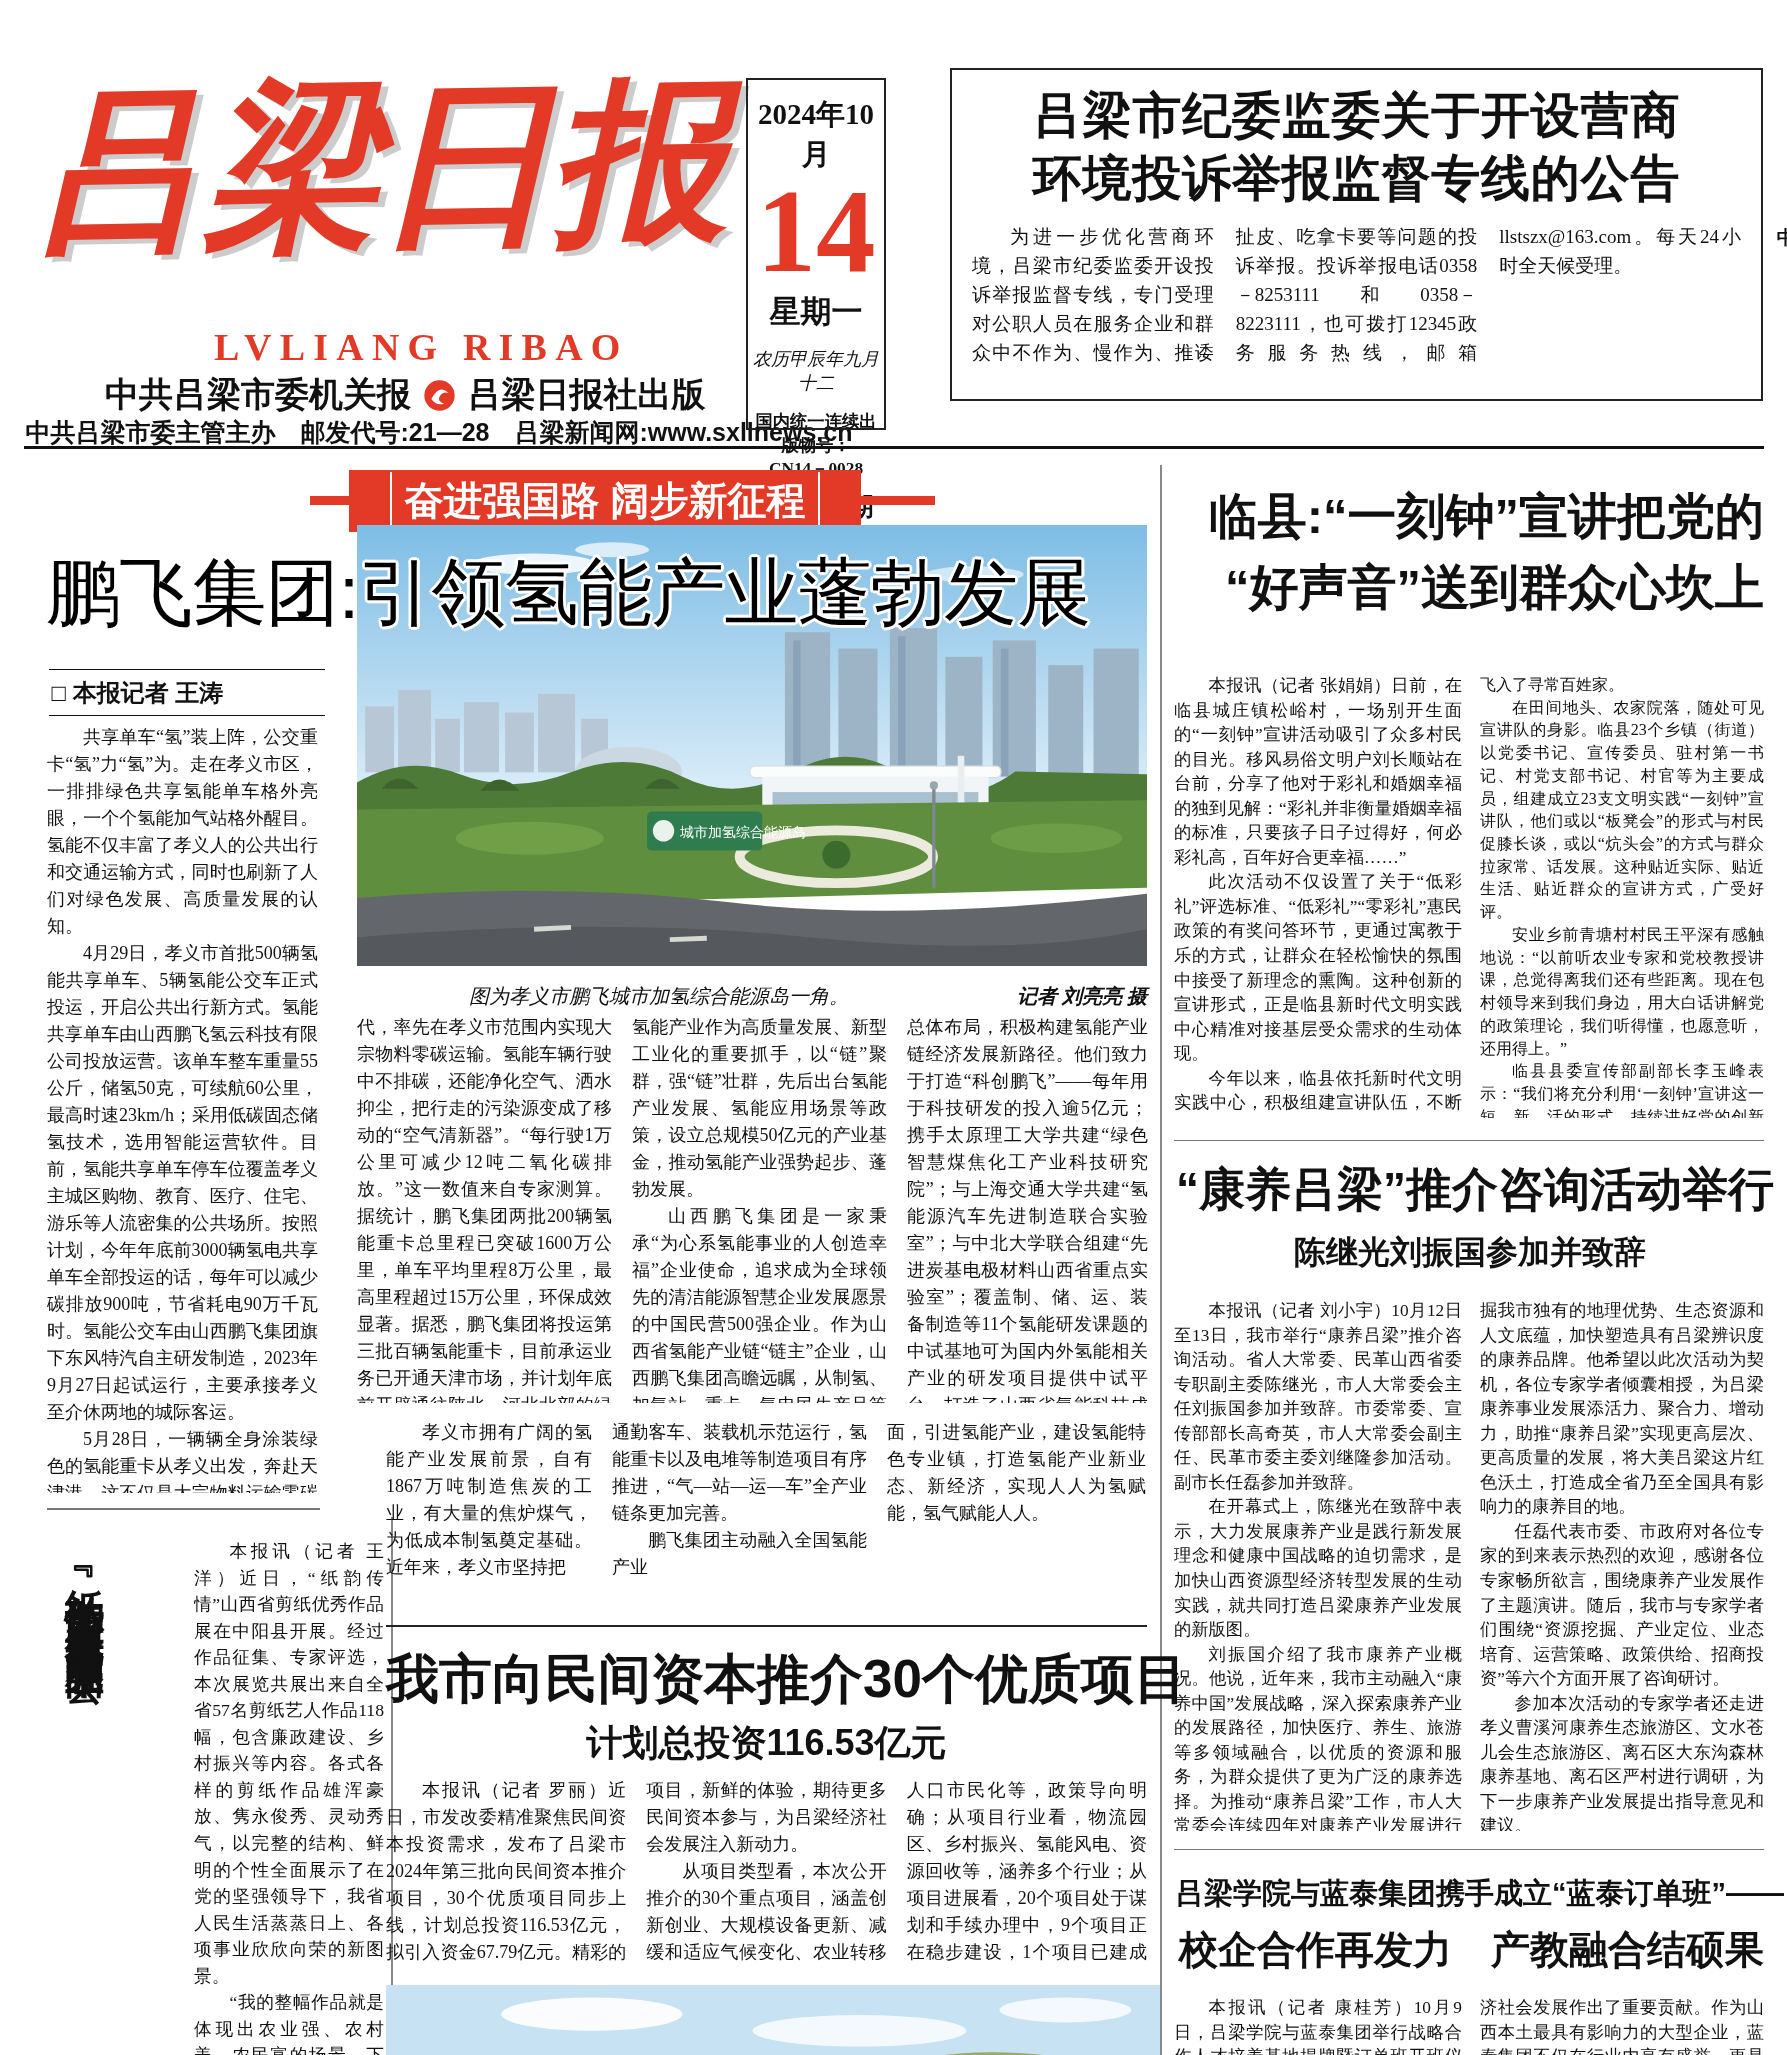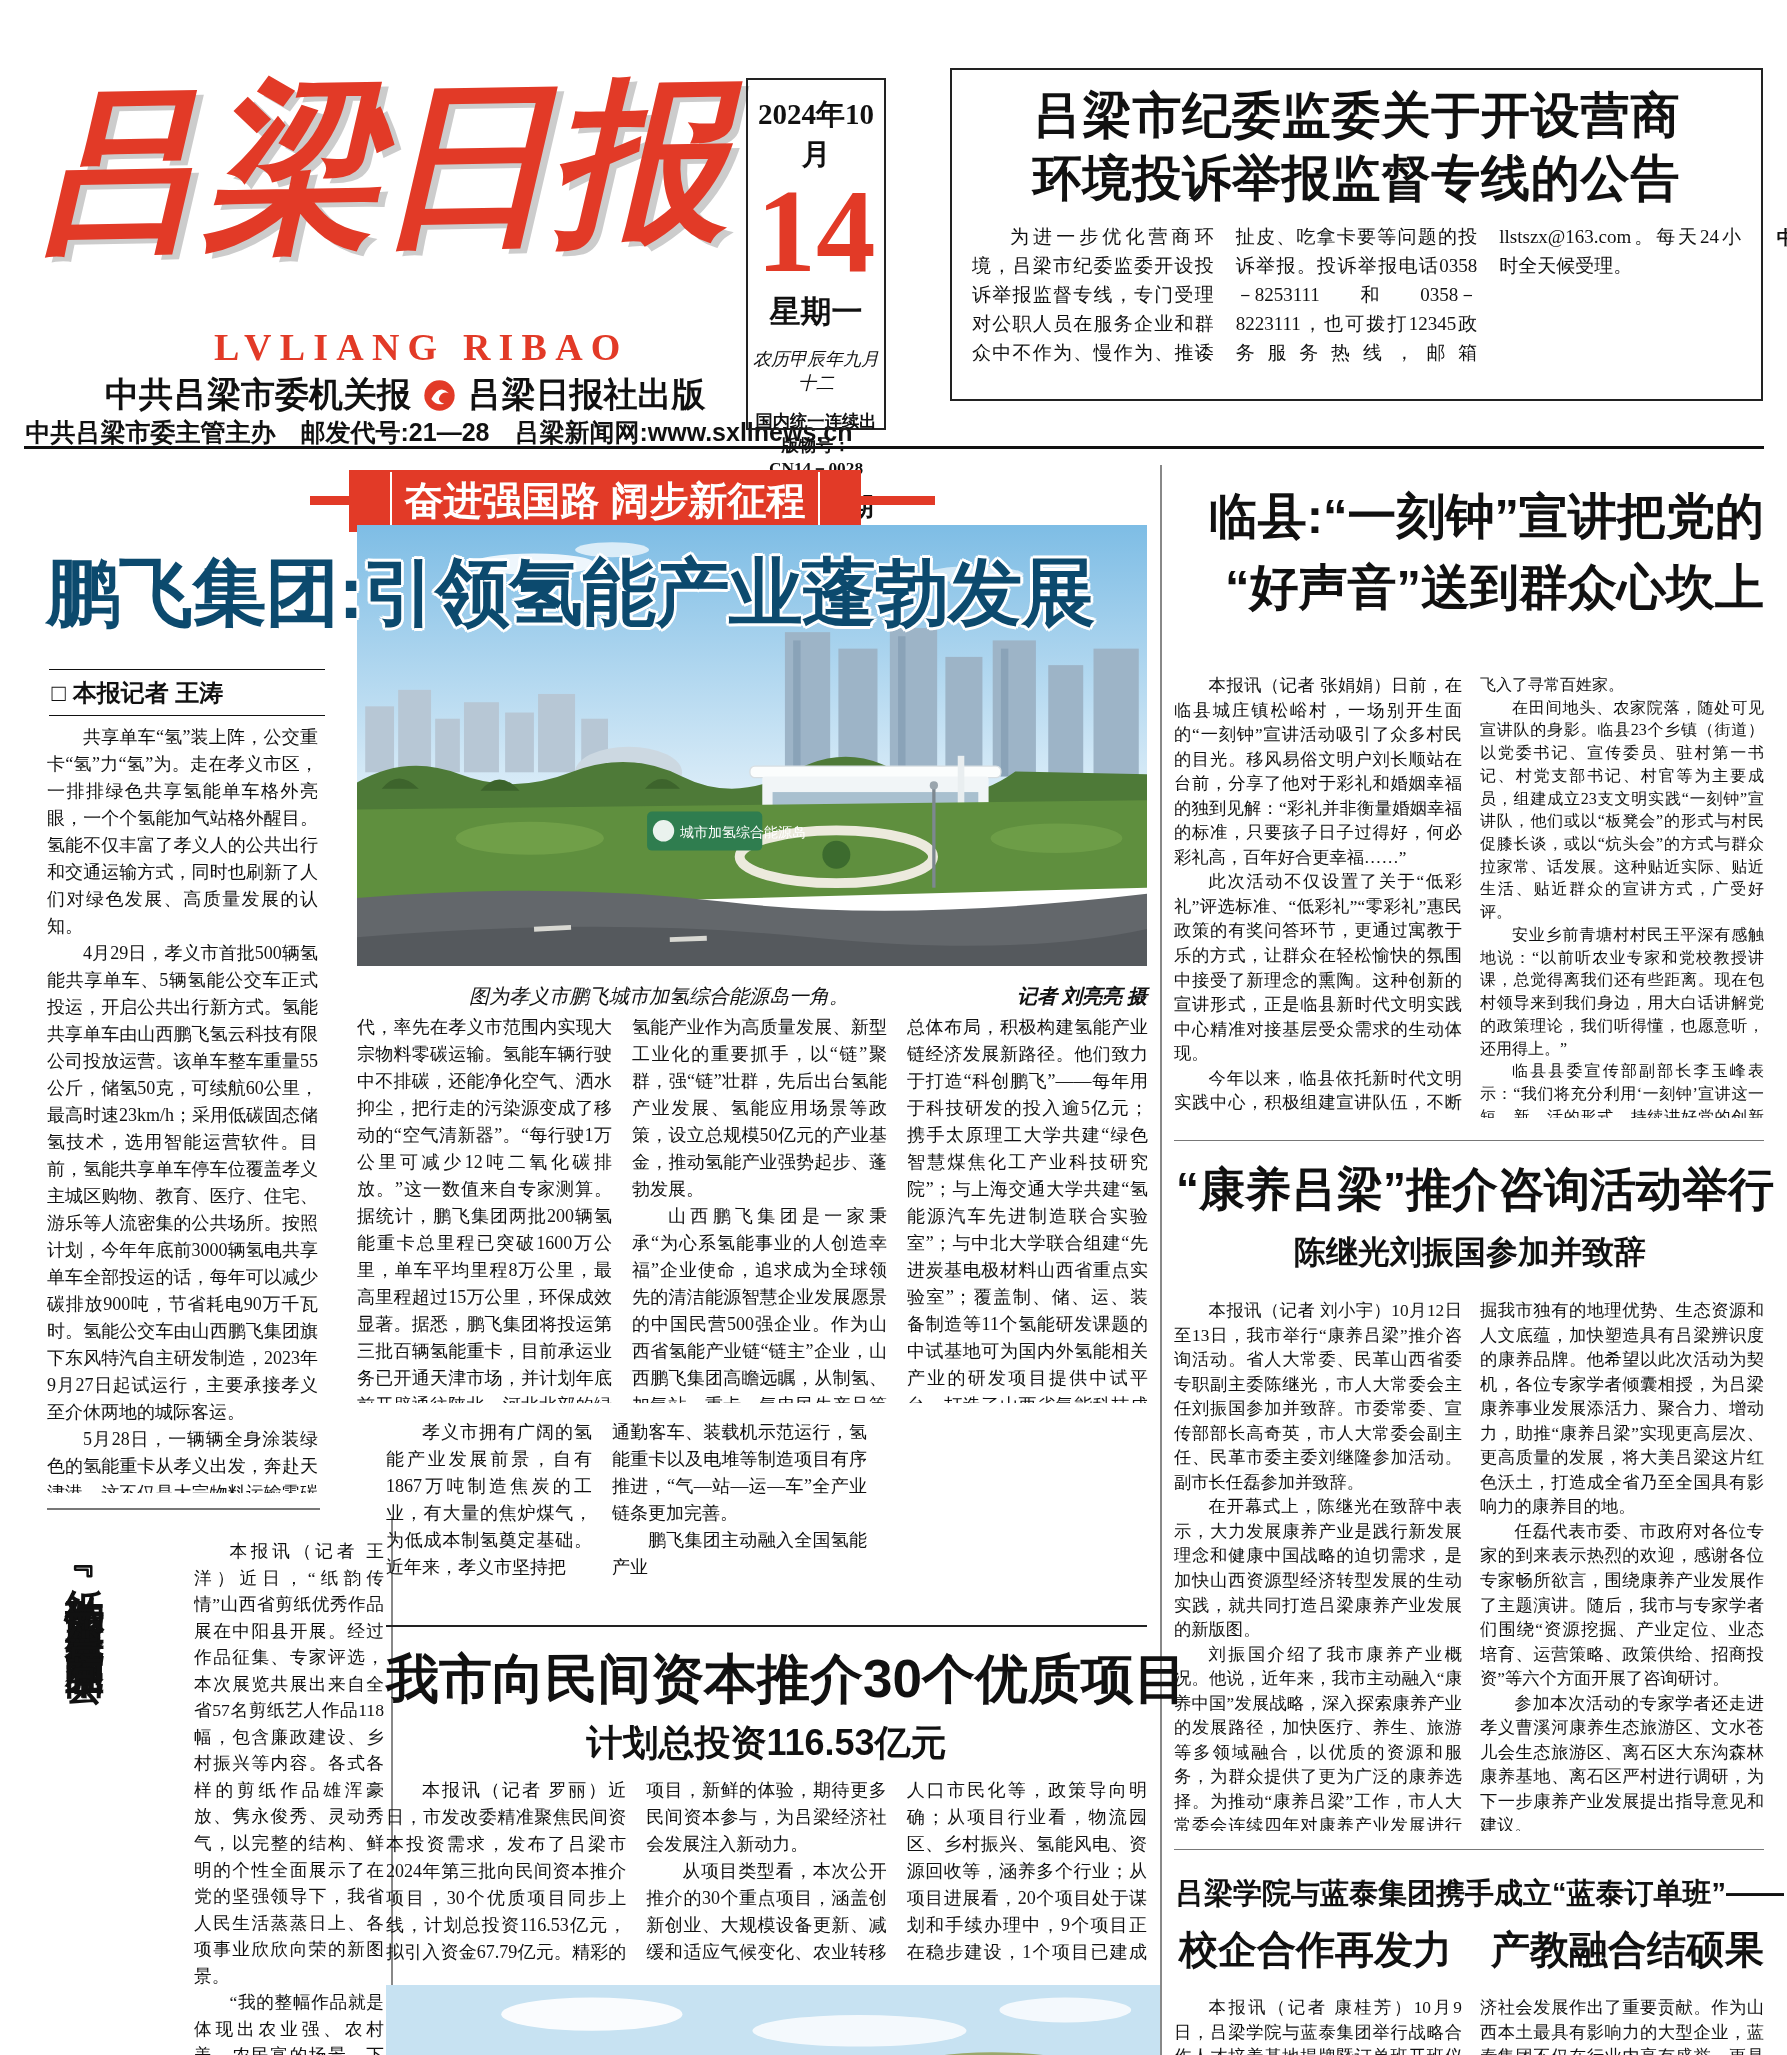--- a/index.html
+++ b/index.html
@@ -30,21 +30,21 @@
   .notice-body p{margin:0;text-indent:2em;}
   .notice-sign{margin-top:8.2px;text-align:right;font-size:19px;font-weight:700;line-height:1.6;break-inside:avoid;}
   .rule-h{background:#111;height:2.5px;}
   .rule-thin{background:#777;}
   
   .banner{left:349px;top:470px;width:512px;height:62px;background:#e23a27;color:#fff;
           display:flex;align-items:center;justify-content:center;}
   .banner span{font-size:39px;font-weight:900;border-left:2.9px solid #fff;border-right:2.9px solid #fff;padding:1.6px 12.3px;white-space:nowrap;}
   .dash{background:#e23a27;height:9px;top:496px;}
   .lead-photo{left:357px;top:525px;width:790px;height:441px;}
-  .lead-headline{left:46px;top:544px;width:1106px;font-size:74px;font-weight:700;white-space:nowrap;letter-spacing:-0.8px;color:#0c4a6e;
+  .lead-headline{left:46px;top:544px;width:1106px;font-size:74px;font-weight:400;white-space:nowrap;letter-spacing:-0.8px;color:#000000;
      text-shadow:2.9px 0 0 #fff,-2.9px 0 0 #fff,0 2.9px 0 #fff,0 -2.9px 0 #fff,2.1px 2.1px 0 #fff,-2.1px -2.1px 0 #fff,2.1px -2.1px 0 #fff,-2.1px 2.1px 0 #fff;}
   .byline-box{left:49px;top:669px;width:271px;border-top:1.6px solid #111;border-bottom:1.6px solid #111;
       font-size:24px;font-weight:700;padding:6.6px 2.5px;font-family:"Liberation Sans",sans-serif;}
   .col{position:absolute;text-align:justify;font-size:18px;line-height:1.5;overflow:hidden;}
   .col p{margin:0;text-indent:2em;}
   .caption{font-size:20px;font-style:italic;line-height:1.4;}
   
   .v-head{writing-mode:vertical-rl;text-orientation:upright;font-size:39px;font-weight:900;letter-spacing:4.1px;line-height:1.15;}
   
   .h-mid{font-weight:900;text-align:right;white-space:nowrap;}
@@ -197,20 +197,23 @@
     <p style="text-indent:0;">总体布局，积极构建氢能产业链经济发展新路径。他们致力于打造“科创鹏飞”——每年用于科技研发的投入逾5亿元；携手太原理工大学共建“绿色智慧煤焦化工产业科技研究院”；与上海交通大学共建“氢能源汽车先进制造联合实验室”；与中北大学联合组建“先进炭基电极材料山西省重点实验室”；覆盖制、储、运、装备制造等11个氢能研发课题的中试基地可为国内外氢能相关产业的研发项目提供中试平台，打造了山西省氢能科技成果转化示范基地，协同推进成果转化；成立了全省民企唯一的全国博士后科研工作站，常年在企工作的专家教授达50余人，获得专利20余项。鹏飞集团还全力谋划布局“氢进万家·氢能小镇”科技示范工程，积极推广氢能多领域应用。</p>
 
   </div>
   <div class="col" style="left:386px;top:1419px;width:206px;height:179px;">
     <p>孝义市拥有广阔的氢能产业发展前景，自有1867万吨制造焦炭的工业，有大量的焦炉煤气，为低成本制氢奠定基础。近年来，孝义市坚持把</p>
   </div>
   <div class="col" style="left:612px;top:1419px;width:255px;height:179px;">
     <p style="text-indent:0;">通勤客车、装载机示范运行，氢能重卡以及电堆等制造项目有序推进，“气—站—运—车”全产业链条更加完善。</p>
     <p>鹏飞集团主动融入全国氢能产业</p>
   </div>
+  <div class="col" style="left:887px;top:1419px;width:259px;height:179px;">
+    <p style="text-indent:0;">面，引进氢能产业，建设氢能特色专业镇，打造氢能产业新业态、新经济，实现人人为氢赋能，氢气赋能人人。</p>
+  </div>
 
   <div class="abs rule-thin" style="left:47px;top:1508px;width:273px;height:1.6px;"></div>
   <div class="abs v-head sans" style="left:62px;top:1554px;height:559px;">『纸韵传情』山西省剪纸优秀作品展亮相中阳县</div>
   <div class="col" style="left:194px;top:1538px;width:190px;height:586px;font-size:17.7px;">
     <p>本报讯（记者 王洋）近日，“纸韵传情”山西省剪纸优秀作品展在中阳县开展。经过作品征集、专家评选，本次展览共展出来自全省57名剪纸艺人作品118幅，包含廉政建设、乡村振兴等内容。各式各样的剪纸作品雄浑豪放、隽永俊秀、灵动秀气，以完整的结构、鲜明的个性全面展示了在党的坚强领导下，我省人民生活蒸蒸日上、各项事业欣欣向荣的新图景。</p>
     <p>“我的整幅作品就是体现出农业强、农村美、农民富的场景。下面一排花象征着祖国繁华盛世，红枣飘香这一层是我们临县红枣产业，这一层是五谷丰登，农民丰收的景象，这一层是省级非物质文化遗产青塘粽子，上面这一层是龙腾盛世。”临县剪纸传承人刘小平指着剪纸作品介绍说。</p>
 
   </div>
 
   <div class="abs rule-thin" style="left:386px;top:1625px;width:761px;height:1.6px;background:#222;"></div>

